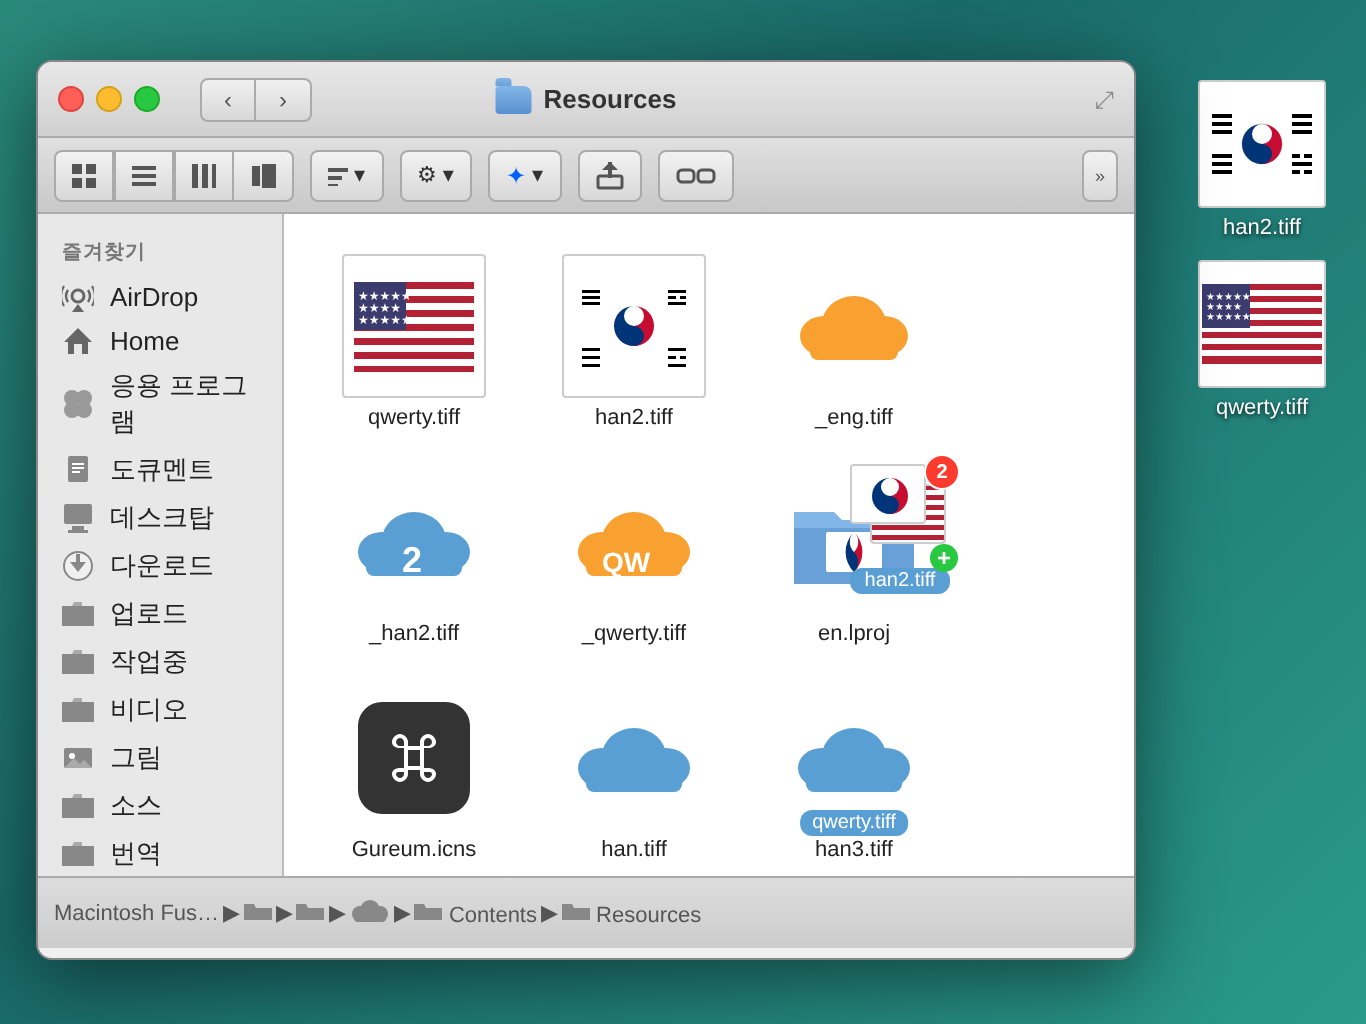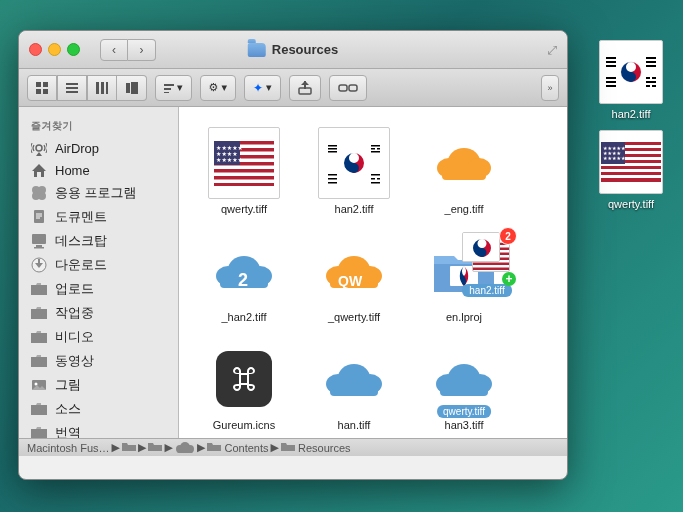--- a/index.html
+++ b/index.html
@@ -214,21 +214,21 @@
     }
 
     
     .main-area {
       display: flex;
       height: calc(100% - 117px);
     }
 
     
     .sidebar {
-      width: 160px;
+      width: 123px;
       background: #e8e8e8;
       border-right: 1px solid #bbb;
       overflow-y: auto;
       padding: 8px 0;
     }
 
     .sidebar-section-title {
       font-size: 10px;
       font-weight: 700;
       color: #777;
@@ -294,21 +294,21 @@
 
     .file-name {
       font-size: 11px;
       text-align: center;
       color: #222;
       word-break: break-all;
     }
 
     
     .status-bar {
-      height: 18px;
+      height: 36px;
       background: linear-gradient(to bottom, #ddd, #ccc);
       border-top: 1px solid #aaa;
       display: flex;
       align-items: center;
       padding: 0 8px;
       font-size: 11px;
       color: #555;
       gap: 4px;
     }
 
@@ -571,29 +571,20 @@
       <div class="sidebar-item">
         <div class="sidebar-icon">
           <svg width="16" height="14" viewBox="0 0 16 14">
             <path d="M0,3 L0,13 L16,13 L16,3Z" fill="#888"></path>
             <path d="M0,3 L5,3 L6,1 L10,1 L10,3 L16,3" fill="#aaa"></path>
           </svg>
         </div>
         <span class="sidebar-label">비디오</span>
       </div>
 
-      <div class="sidebar-item">
-        <div class="sidebar-icon">
-          <svg width="16" height="14" viewBox="0 0 16 14">
-            <path d="M0,3 L0,13 L16,13 L16,3Z" fill="#888"></path>
-            <path d="M0,3 L5,3 L6,1 L10,1 L10,3 L16,3" fill="#aaa"></path>
-          </svg>
-        </div>
-        <span class="sidebar-label">동영상</span>
-      </div>
 
       <div class="sidebar-item">
         <div class="sidebar-icon">
           <svg width="16" height="16" viewBox="0 0 16 16">
             <rect x="1" y="3" width="14" height="10" rx="1" fill="#888"></rect>
             <circle cx="5" cy="7" r="1.5" fill="white"></circle>
             <polygon points="1,13 6,8 9,11 11,9 15,13" fill="#aaa"></polygon>
           </svg>
         </div>
         <span class="sidebar-label">그림</span>

